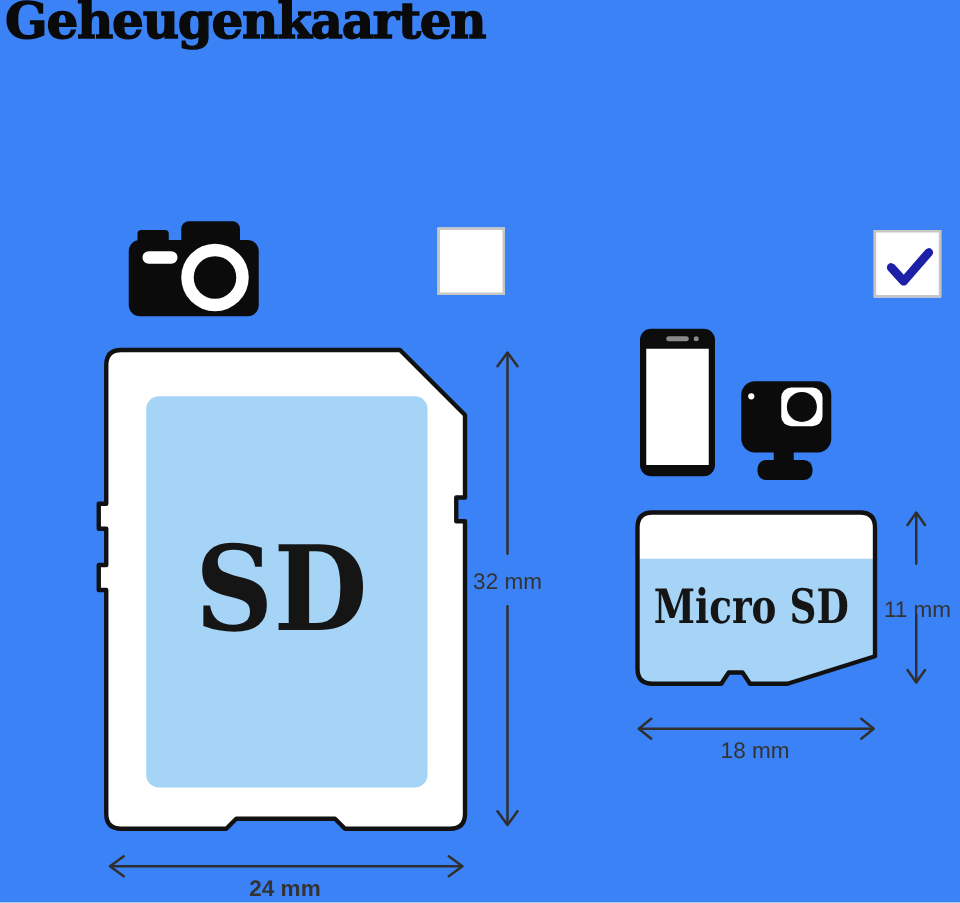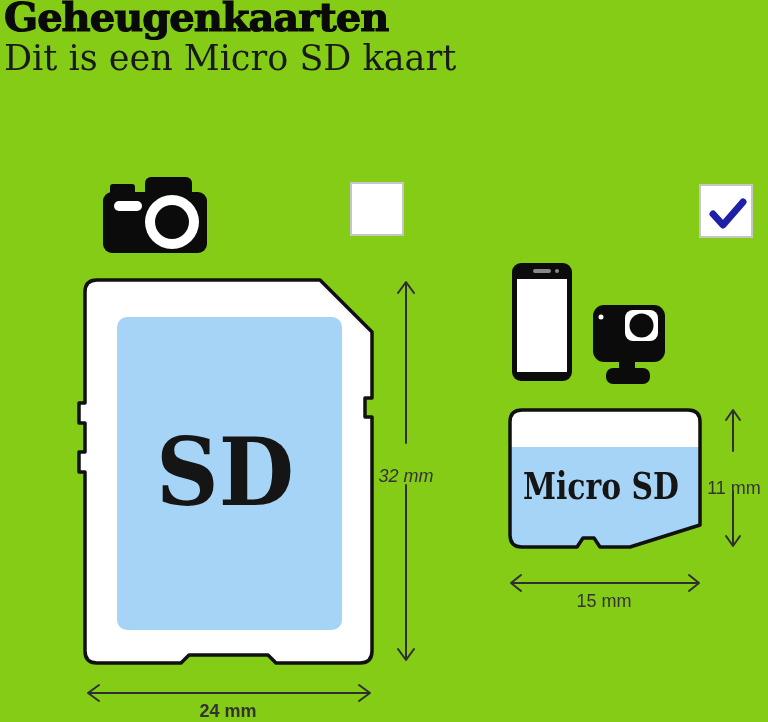--- a/index.html
+++ b/index.html
@@ -1,37 +1,36 @@
 <!DOCTYPE html>
 <html><head>
 <meta charset="utf-8">
 <style>
   html,body{margin:0;padding:0;background:#fff;}
-  #stage{position:relative;width:768px;height:722px;background:#84cc16;overflow:hidden;
+  #stage{position:relative;width:768px;height:722px;background:#3b82f6;overflow:hidden;
          font-family:"Liberation Sans",sans-serif;}
   .abs{position:absolute;}
 
   .title{left:4px;top:-7px;font-family:"DejaVu Serif",serif;font-weight:bold;
          font-size:40px;color:#0a0a0a;letter-spacing:-1px;-webkit-text-stroke:1.1px #0a0a0a;
          white-space:nowrap;}
   .subtitle{left:4px;top:38px;font-family:"DejaVu Serif",serif;font-weight:normal;
             font-size:35px;color:#1a1a1a;letter-spacing:0;white-space:nowrap;}
 
   .checkbox{width:54px;height:54px;background:#fff;border:2px solid #c6c6c6;box-sizing:border-box;}
   .dim-label{font-size:18px;color:#333;transform:translate(-50%,-50%);white-space:nowrap;}
 
   .cardtext{font-family:"DejaVu Serif",serif;font-weight:bold;fill:#151515;}
 </style>
 </head>
 <body>
 
 <div id="stage">
 
   <div class="abs title">Geheugenkaarten</div>
-  <div class="abs subtitle">Dit is een Micro SD kaart</div>
 
   <svg class="abs" style="left:100px;top:172px;" width="110" height="85" viewBox="0 0 110 85">
     <rect x="45" y="5" width="47" height="22" rx="6" fill="#0b0b0b"></rect>
     <rect x="10" y="12" width="25" height="16" rx="3" fill="#0b0b0b"></rect>
     <rect x="3" y="20" width="104" height="61" rx="9" fill="#0b0b0b"></rect>
     <rect x="14" y="29" width="28" height="10" rx="5" fill="#ffffff"></rect>
     <circle cx="72" cy="50" r="27" fill="#ffffff"></circle>
     <circle cx="72" cy="50" r="17" fill="#0b0b0b"></circle>
   </svg>
 
@@ -50,21 +49,21 @@
   </svg>
 
   <svg class="abs" style="left:394px;top:278px;" width="24" height="386" viewBox="0 0 24 386">
     <g fill="none" stroke="#2f2f2f" stroke-width="2" stroke-linecap="round" stroke-linejoin="round">
       <path d="M 4 15 L 12 4 L 20 15"></path>
       <line x1="12" y1="5" x2="12" y2="165"></line>
       <line x1="12" y1="207" x2="12" y2="381"></line>
       <path d="M 4 371 L 12 382 L 20 371"></path>
     </g>
   </svg>
-  <div class="abs dim-label" style="left:406px;top:476px;font-style:italic;">32 mm</div>
+  <div class="abs dim-label" style="left:406px;top:466px;">32 mm</div>
 
   <svg class="abs" style="left:83px;top:680px;" width="292" height="26" viewBox="0 0 292 26">
     <g fill="none" stroke="#2f2f2f" stroke-width="2" stroke-linecap="round" stroke-linejoin="round">
       <path d="M 16 5 L 5 13 L 16 21"></path>
       <line x1="6" y1="13" x2="286" y2="13"></line>
       <path d="M 276 5 L 287 13 L 276 21"></path>
     </g>
   </svg>
   <div class="abs dim-label" style="left:228px;top:711px;font-weight:bold;">24 mm</div>
 
@@ -106,15 +105,15 @@
   </svg>
   <div class="abs dim-label" style="left:734px;top:471px;margin-top:17px;">11 mm</div>
 
   <svg class="abs" style="left:506px;top:570px;" width="198" height="26" viewBox="0 0 198 26">
     <g fill="none" stroke="#2f2f2f" stroke-width="2" stroke-linecap="round" stroke-linejoin="round">
       <path d="M 15 5 L 5 13 L 15 21"></path>
       <line x1="6" y1="13" x2="192" y2="13"></line>
       <path d="M 183 5 L 193 13 L 183 21"></path>
     </g>
   </svg>
-  <div class="abs dim-label" style="left:604px;top:601px;">15 mm</div>
+  <div class="abs dim-label" style="left:604px;top:601px;">18 mm</div>
 
 </div>
 
 </body></html>

